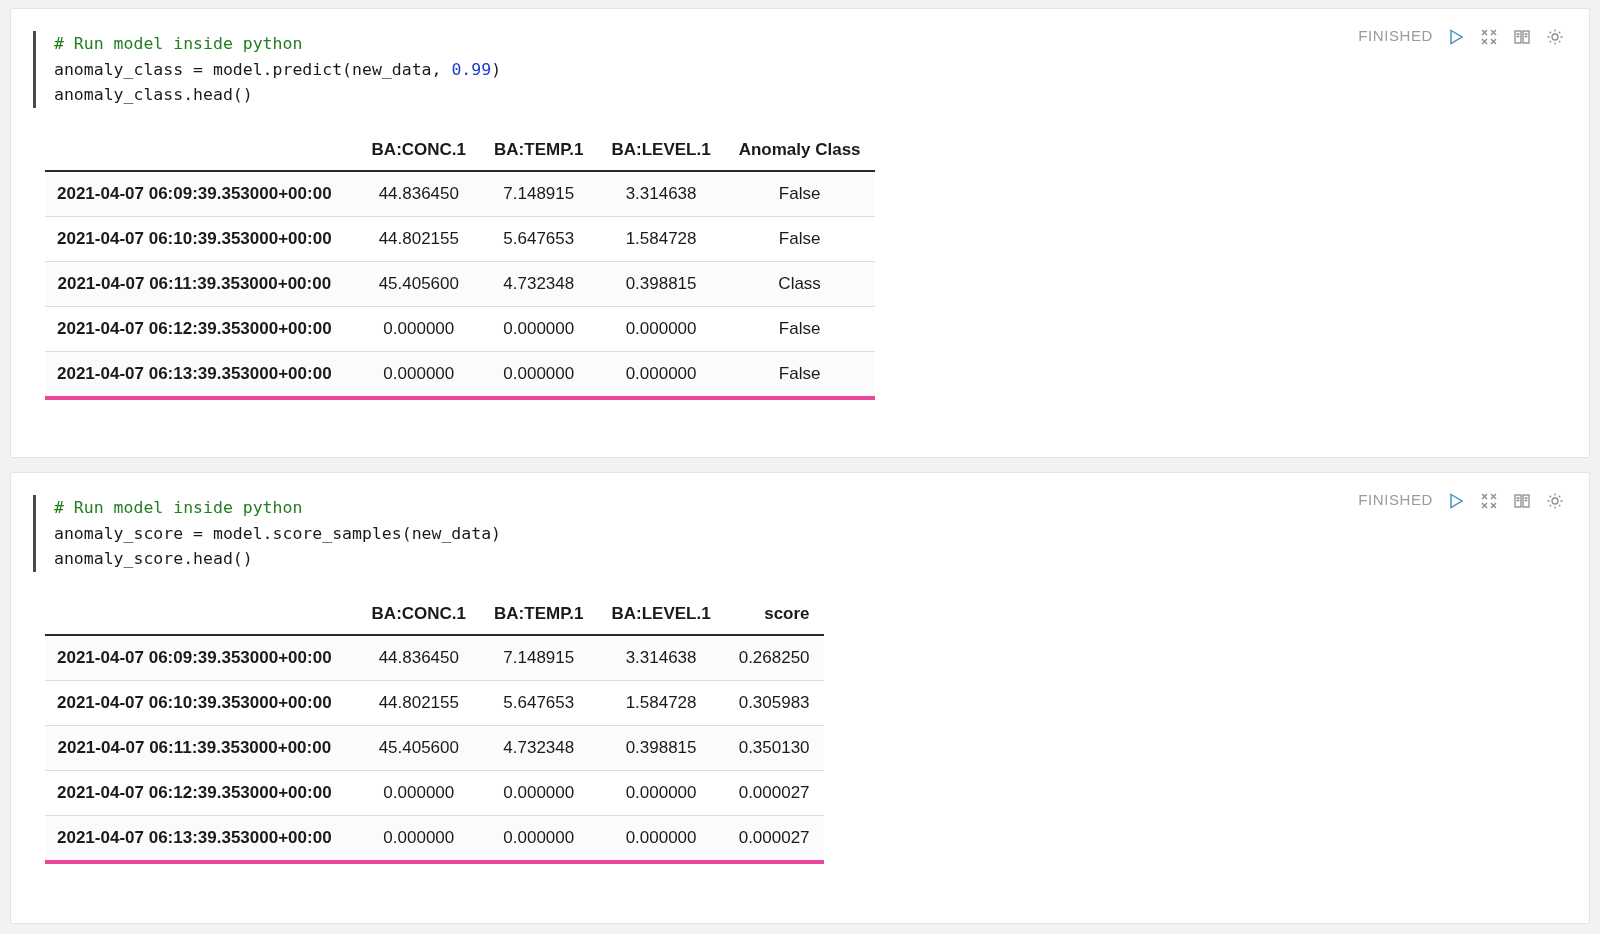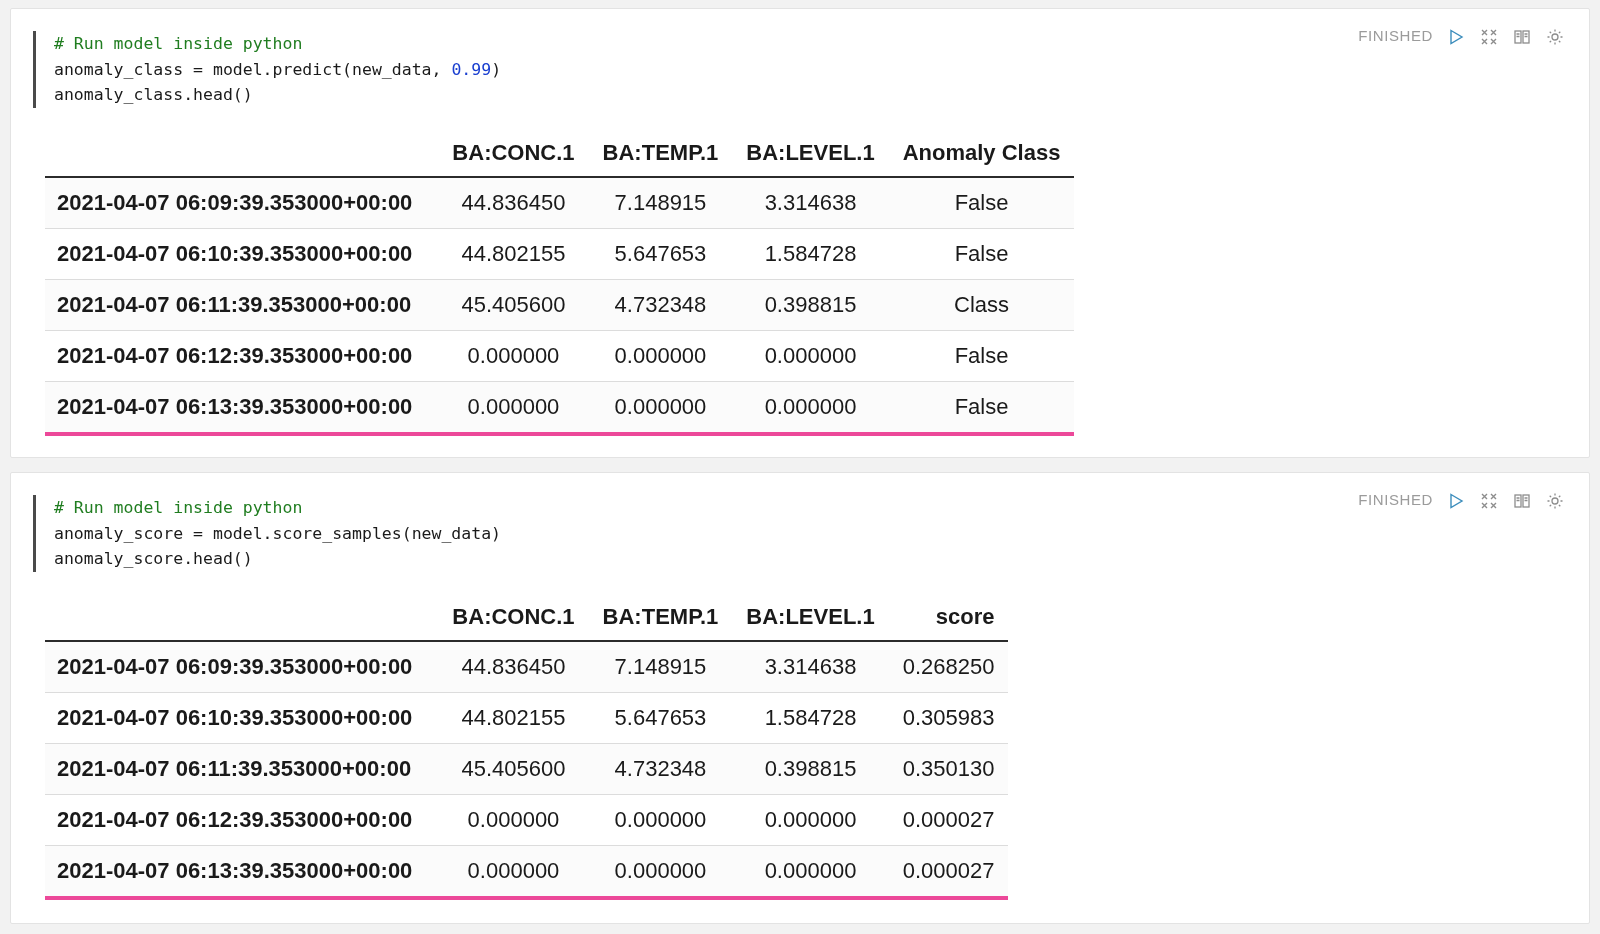--- a/index.html
+++ b/index.html
@@ -77,21 +77,21 @@
   .icon.run { color: #3c8dbc; }
   .icon svg { display: block; }
 
   .df-wrap {
     padding-left: 34px;
     margin-top: 26px;
   }
   table.df {
     border-collapse: collapse;
     font-family: "Liberation Sans", sans-serif;
-    font-size: 22px;
+    font-size: 17px;
     color: #1a1a1a;
   }
   table.df thead th {
     font-weight: bold;
     text-align: right;
     padding: 6px 14px 10px 14px;
     border-bottom: 2px solid #2b2b2b;
     white-space: nowrap;
   }
   table.df thead th.idx {
@@ -99,21 +99,21 @@
   }
   table.df tbody td {
     text-align: center;
     padding: 12px 14px;
     border-bottom: 1px solid #dcdcdc;
     white-space: nowrap;
   }
   table.df tbody tr:last-child td { border-bottom: 4px solid #ec4899; }
   table.df tbody td.idx {
     font-weight: bold;
-    text-align: left;
+    text-align: center;
     padding-left: 12px;
     padding-right: 26px;
   }
   table.df tbody tr:nth-child(odd) { background: #fbfbfb; }
   table.df tbody tr:nth-child(even) { background: #ffffff; }
 </style>
 </head>
 <body>
 
 <div class="page">

